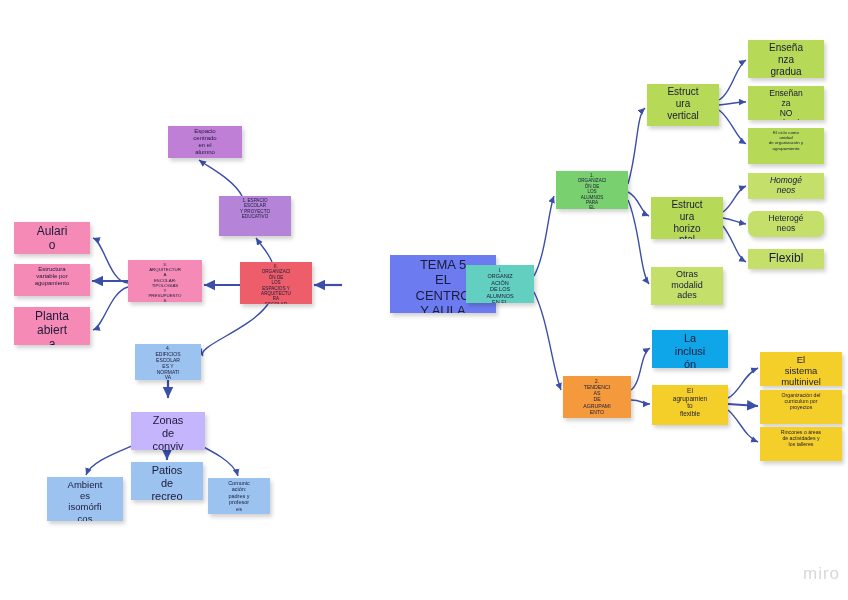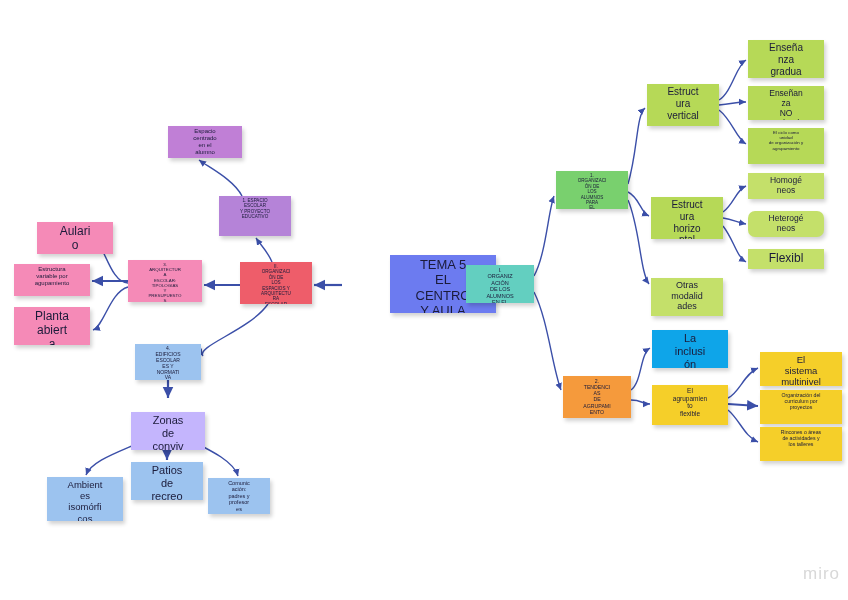--- a/index.html
+++ b/index.html
@@ -82,21 +82,21 @@
   <div id="node-layer">
       <div class="node" style="left: 342px; top: 255px; width: 106px; height: 58px; background: rgb(108, 123, 240); font-size: 13px; margin-left: 48px;">
         <span>TEMA 5<br>EL CENTRO Y AULA<br>COMO SISTEMAS DE<br>RELACIONES</span>
       </div>
       <div class="node" style="left: 240px; top: 262px; width: 72px; height: 42px; background: rgb(238, 93, 106); font-size: 4.6px;">
         <span>II. ORGANIZACIÓN DE<br>LOS ESPACIOS Y<br>ARQUITECTURA<br>ESCOLAR</span>
       </div>
       <div class="node" style="left: 128px; top: 260px; width: 74px; height: 42px; background: rgb(245, 138, 183); font-size: 4.4px;">
         <span>3. ARQUITECTURA<br>ESCOLAR: TIPOLOGÍAS<br>Y PRESUPUESTOS<br>PEDAGÓGICOS</span>
       </div>
-      <div class="node" style="left: 14px; top: 222px; width: 76px; height: 32px; background: rgb(245, 138, 183); font-size: 12px; margin-left: 23px;">
+      <div class="node" style="left: 14px; top: 222px; width: 76px; height: 32px; background: rgb(245, 138, 183); font-size: 12px;">
         <span>Aulario</span>
       </div>
       <div class="node" style="left: 14px; top: 264px; width: 76px; height: 32px; background: rgb(245, 138, 183); font-size: 6px;">
         <span>Estructura<br>variable por<br>agupamiento</span>
       </div>
       <div class="node" style="left: 14px; top: 307px; width: 76px; height: 38px; background: rgb(245, 138, 183); font-size: 12px;">
         <span>Planta<br>abierta</span>
       </div>
       <div class="node" style="left: 219px; top: 196px; width: 72px; height: 40px; background: rgb(181, 131, 216); font-size: 4.6px;">
         <span>1. ESPACIO ESCOLAR<br>Y PROYECTO<br>EDUCATIVO</span>
@@ -124,33 +124,33 @@
       </div>
       <div class="node" style="left: 556px; top: 171px; width: 72px; height: 38px; background: rgb(121, 208, 110); font-size: 4.6px;">
         <span>1. ORGANIZACIÓN DE<br>LOS ALUMNOS PARA<br>EL APRENDIZAJE</span>
       </div>
       <div class="node" style="left: 647px; top: 84px; width: 72px; height: 42px; background: rgb(182, 217, 87); font-size: 10px;">
         <span>Estructura<br>vertical</span>
       </div>
       <div class="node" style="left: 651px; top: 197px; width: 72px; height: 42px; background: rgb(182, 217, 87); font-size: 10px;">
         <span>Estructura<br>horizontal</span>
       </div>
-      <div class="node" style="left: 651px; top: 278px; width: 72px; height: 38px; background: rgb(196, 224, 106); font-size: 9px;">
+      <div class="node" style="left: 651px; top: 267px; width: 72px; height: 38px; background: rgb(196, 224, 106); font-size: 9px;">
         <span>Otras<br>modalidades</span>
       </div>
       <div class="node" style="left: 748px; top: 40px; width: 76px; height: 38px; background: rgb(182, 217, 87); font-size: 10px;">
         <span>Enseñanza<br>graduada</span>
       </div>
       <div class="node" style="left: 748px; top: 86px; width: 76px; height: 34px; background: rgb(182, 217, 87); font-size: 8.5px;">
         <span>Enseñanza<br>NO graduada</span>
       </div>
       <div class="node" style="left: 748px; top: 128px; width: 76px; height: 36px; background: rgb(182, 217, 87); font-size: 4.4px;">
         <span>El ciclo como unidad<br>de organización y<br>agrupamiento</span>
       </div>
-      <div class="node" style="left: 748px; top: 173px; width: 76px; height: 26px; background: rgb(196, 224, 106); font-size: 8.5px;">
+      <div class="node" style="left: 748px; top: 173px; width: 76px; height: 26px; background: rgb(196, 224, 106); font-size: 8.5px; font-style: italic;">
         <span>Homogéneos</span>
       </div>
       <div class="node" style="left: 748px; top: 211px; width: 76px; height: 26px; background: rgb(196, 224, 106); font-size: 8.5px; border-radius: 7px;">
         <span>Heterogéneos</span>
       </div>
       <div class="node" style="left: 748px; top: 249px; width: 76px; height: 20px; background: rgb(196, 224, 106); font-size: 12px;">
         <span>Flexibles</span>
       </div>
       <div class="node" style="left: 563px; top: 376px; width: 68px; height: 42px; background: rgb(245, 154, 60); font-size: 5.2px;">
         <span>2. TENDENCIAS<br>DE<br>AGRUPAMIENTO</span>

